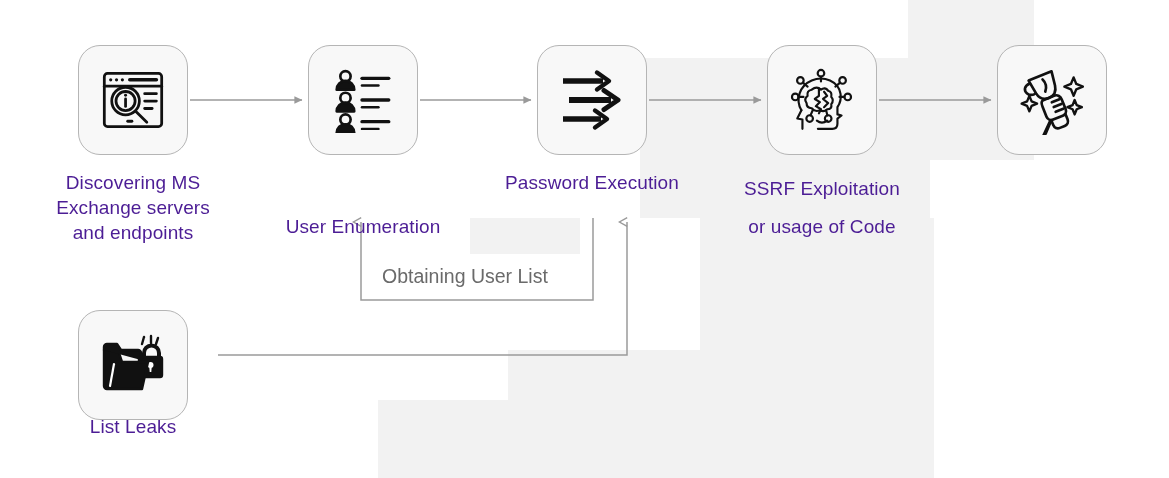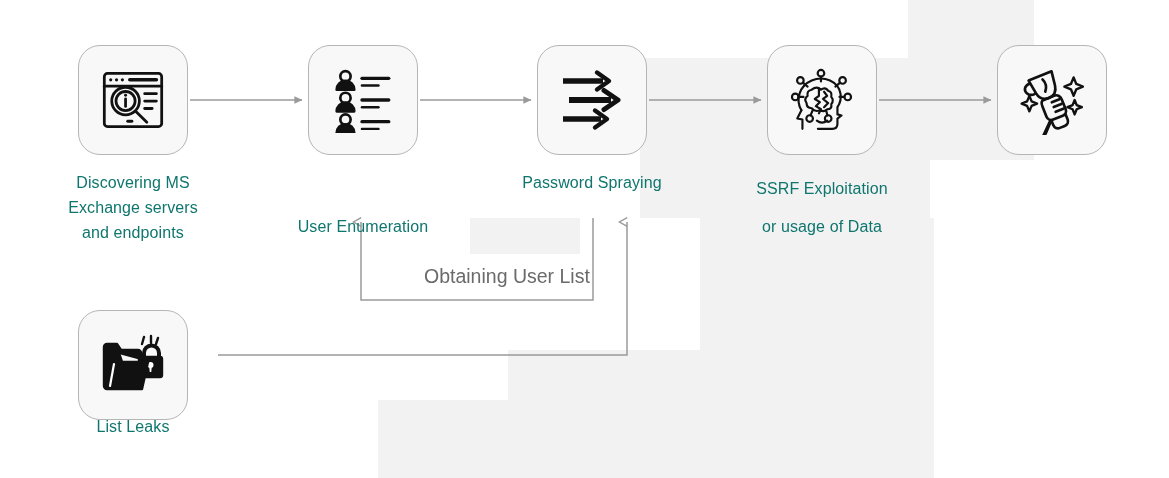--- a/index.html
+++ b/index.html
@@ -23,22 +23,22 @@
     border:1.4px solid #b5b5b5;
     border-radius:22px;
     background:#f8f8f8;
     box-sizing:border-box;
     display:flex;align-items:center;justify-content:center;
   }
   .icon-box svg{display:block;}
   .label{
     position:absolute;
     text-align:center;
-    color:#0f766e;
-    font-size:16px;
+    color:#4c1d95;
+    font-size:19px;
     line-height:25px;
     letter-spacing:0.1px;
     white-space:pre-line;
   }
   .label.wide{line-height:38px;}
   .loop-label{
     position:absolute;
     color:#6a6a6a;
     font-size:19.5px;
     line-height:24px;
@@ -138,21 +138,21 @@
         <path d="M40 5.5 L52 14 L40 22.5" fill="none" stroke-width="4.4" stroke-linecap="round" stroke-linejoin="round"></path>
 
         <line x1="12" y1="33" x2="54" y2="33" stroke-width="6"></line>
         <path d="M47 23.5 L61 33 L47 42.5" fill="none" stroke-width="5" stroke-linecap="round" stroke-linejoin="round"></path>
 
         <line x1="6" y1="52" x2="44" y2="52" stroke-width="5.4"></line>
         <path d="M38 43.5 L50 52 L38 60.5" fill="none" stroke-width="4.4" stroke-linecap="round" stroke-linejoin="round"></path>
       </svg>
     </span>
   </div>
-  <div class="label" style="left:482px;top:170px;width:220px;">Password Spraying</div>
+  <div class="label" style="left:482px;top:170px;width:220px;">Password Execution</div>
 
   <div class="icon-box" style="left:767px;top:45px;">
     <span>
       <svg width="70" height="70" viewBox="0 0 68 68" fill="none" stroke="#111" stroke-width="2.1" stroke-linecap="round" stroke-linejoin="round">
 
         <path d="M14 44 C8 34 12 20 24 15 C36 10 50 16 52 28 C53 34 51 38 49 41 L49 48 L53 49 L49 52 L49 57
                  C49 60 47 62 44 62 L30 62"></path>
         <path d="M14 44 L10 52 L15 53 L15 62"></path>
         <path d="M29 54 q5 4 10 0"></path>
 
@@ -171,21 +171,21 @@
         <circle cx="59" cy="31" r="3.2"></circle>
         <line x1="55.8" y1="31" x2="51" y2="31"></line>
         <circle cx="22" cy="52" r="3.2"></circle>
         <line x1="22.8" y1="48.9" x2="25" y2="44"></line>
         <circle cx="40" cy="52" r="3.2"></circle>
         <line x1="39.2" y1="48.9" x2="38" y2="44"></line>
       </svg>
     </span>
   </div>
   <div class="label wide" style="left:712px;top:170px;width:220px;">SSRF Exploitation
-or usage of Data</div>
+or usage of Code</div>
 
   <div class="icon-box" style="left:997px;top:45px;">
     <span>
       <svg width="70" height="70" viewBox="0 0 68 68" fill="none" stroke="#111" stroke-width="2.6" stroke-linecap="round" stroke-linejoin="round">
         <g transform="rotate(-22 34 34)">
 
           <path d="M20 8 L44 8 L42 22 C41 28 37 31 32 31 C27 31 23 28 22 22 Z"></path>
           <path d="M20 11 C14 11 12 15 14 19 C15.5 22 19 23 21.5 22"></path>
           <path d="M33 12 C35 16 34 21 31 24"></path>
 
@@ -221,15 +221,15 @@
         <path d="M49.2 32 L51.8 32 L51.3 38 L49.7 38 Z" fill="#fff" stroke="none"></path>
 
         <path d="M4 16 L4 52 a3 3 0 0 0 3 3 L42 55 L48 28 L22 28 L18 16 Z" fill="#111" stroke="#111"></path>
         <path d="M4 16 L4 13 a3 3 0 0 1 3 -3 L17 10 L21 16 L38 16 a3 3 0 0 1 3 3 L41 26" fill="#111" stroke="#111"></path>
         <path d="M14 30 L10 52" stroke="#fff" stroke-width="2.2"></path>
       </svg>
     </span>
   </div>
   <div class="label" style="left:28px;top:414px;width:210px;">List Leaks</div>
 
-  <div class="loop-label" style="left:382px;top:264px;margin-left:42px;">Obtaining User List</div>
+  <div class="loop-label" style="left:382px;top:264px;">Obtaining User List</div>
 
 </div>
 
 </body></html>

